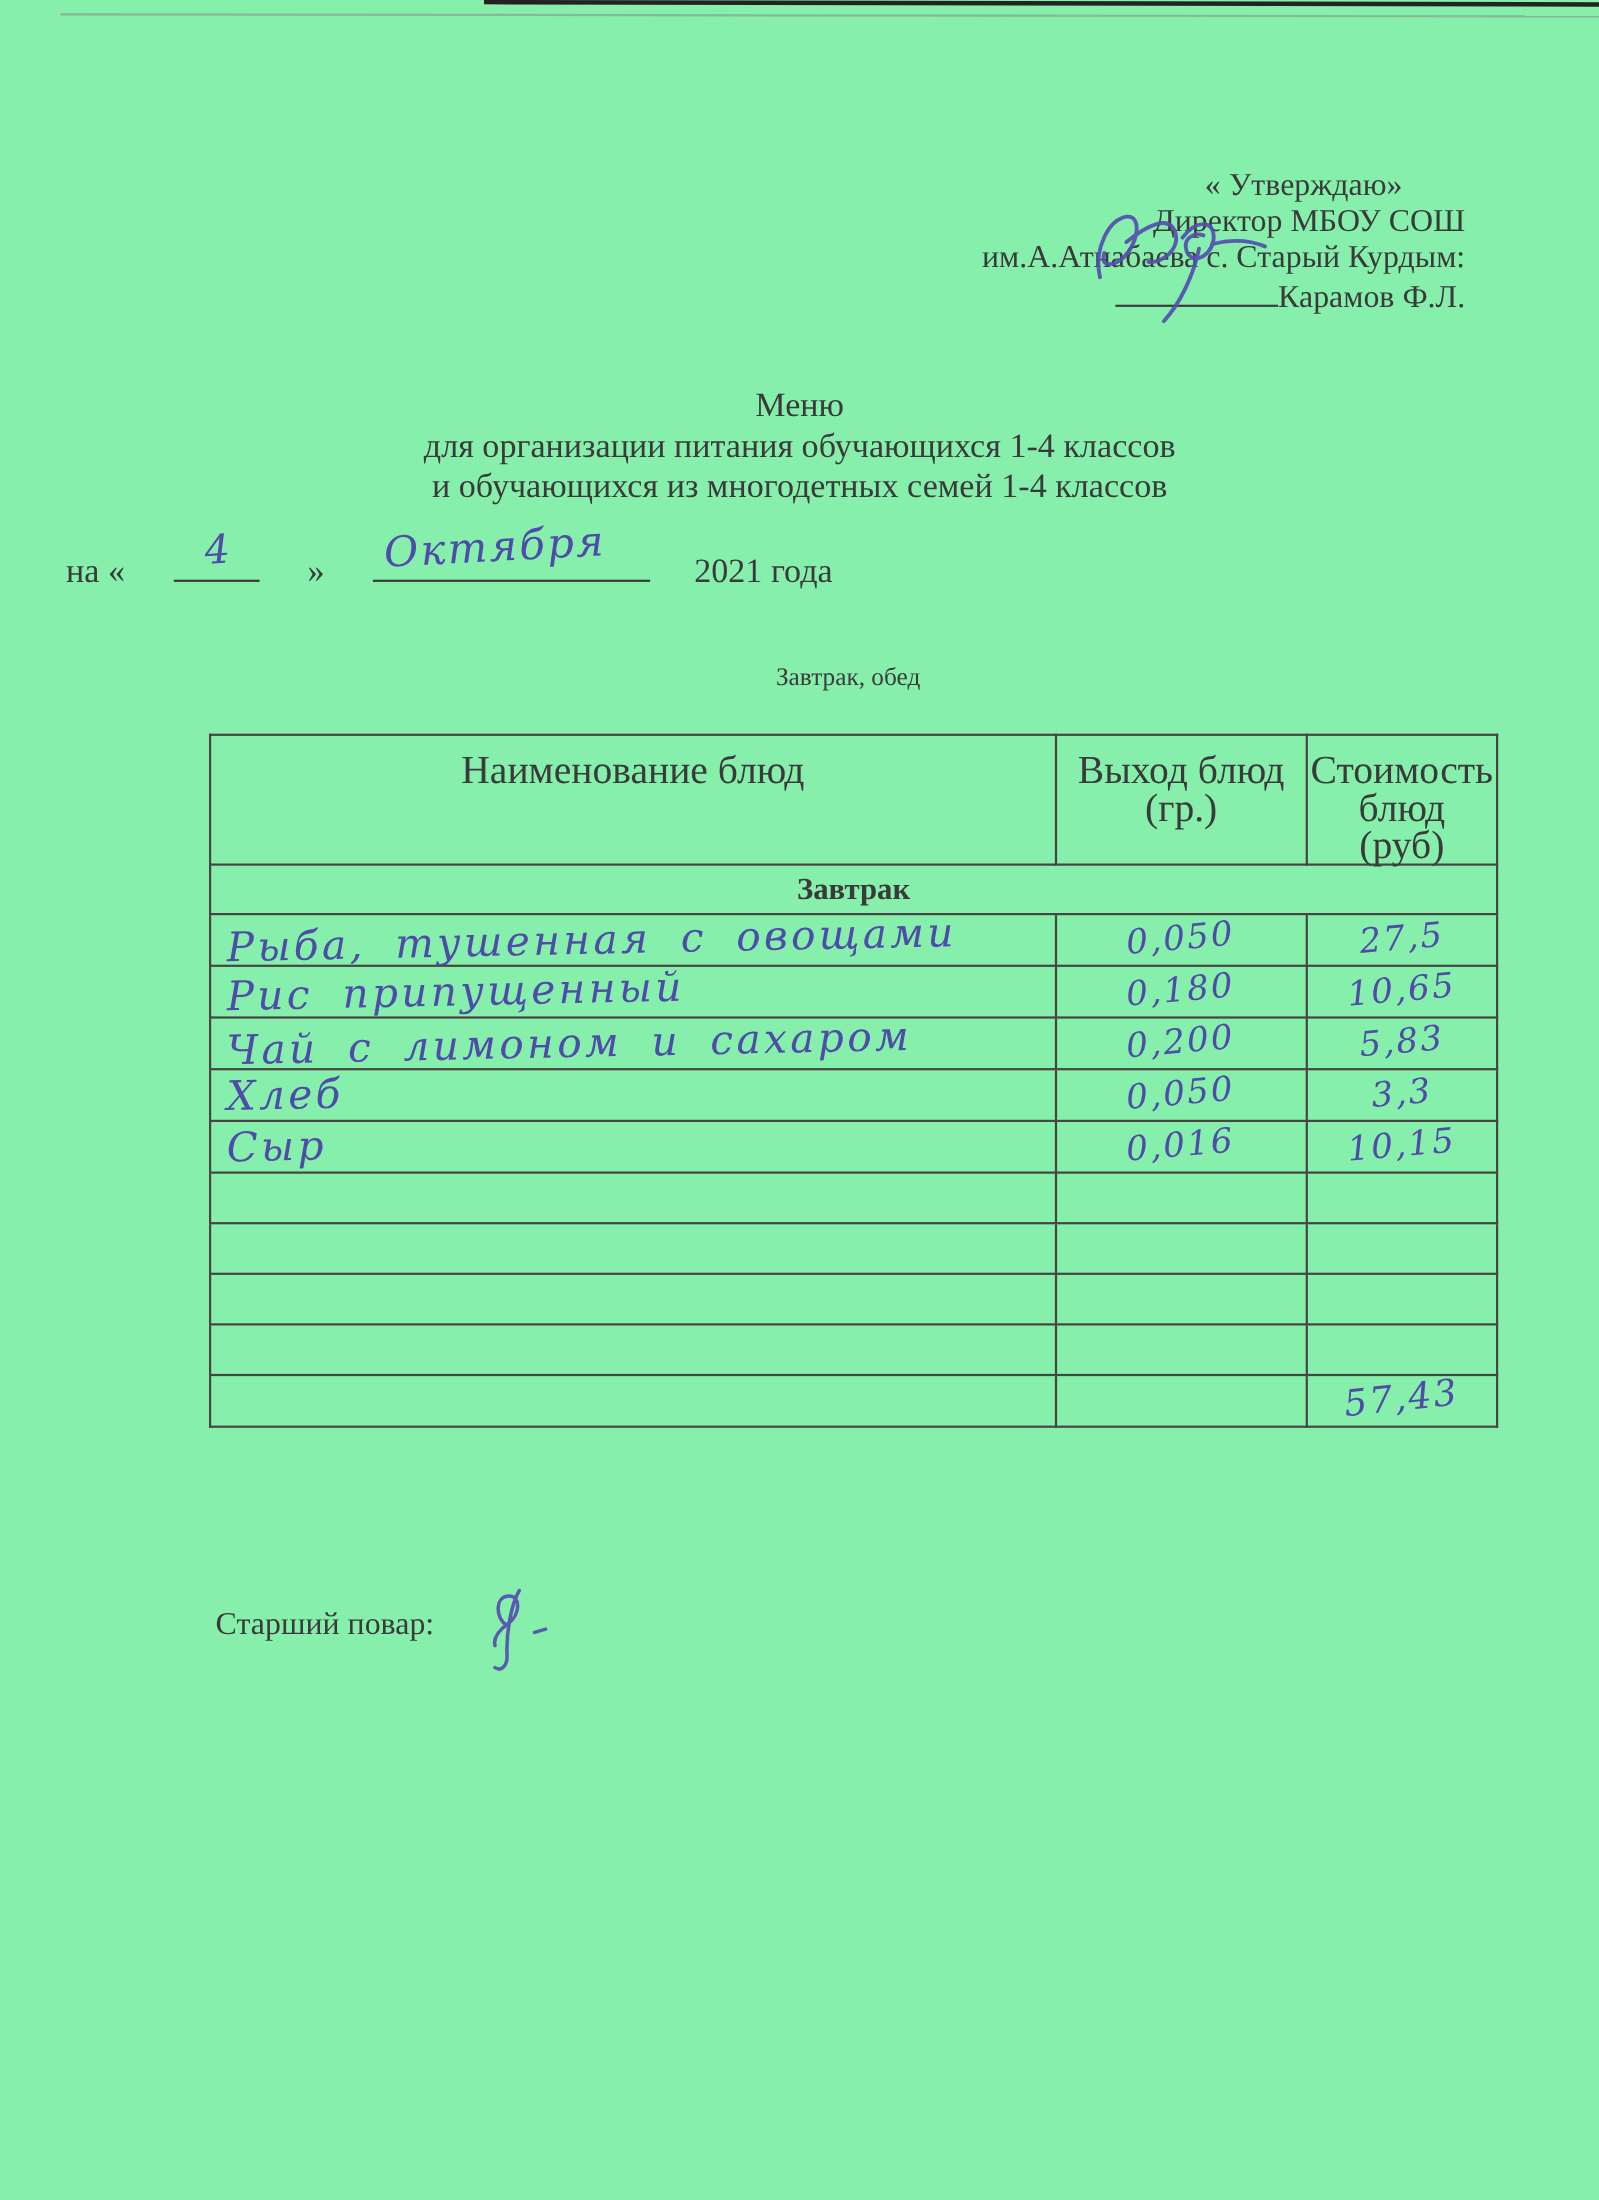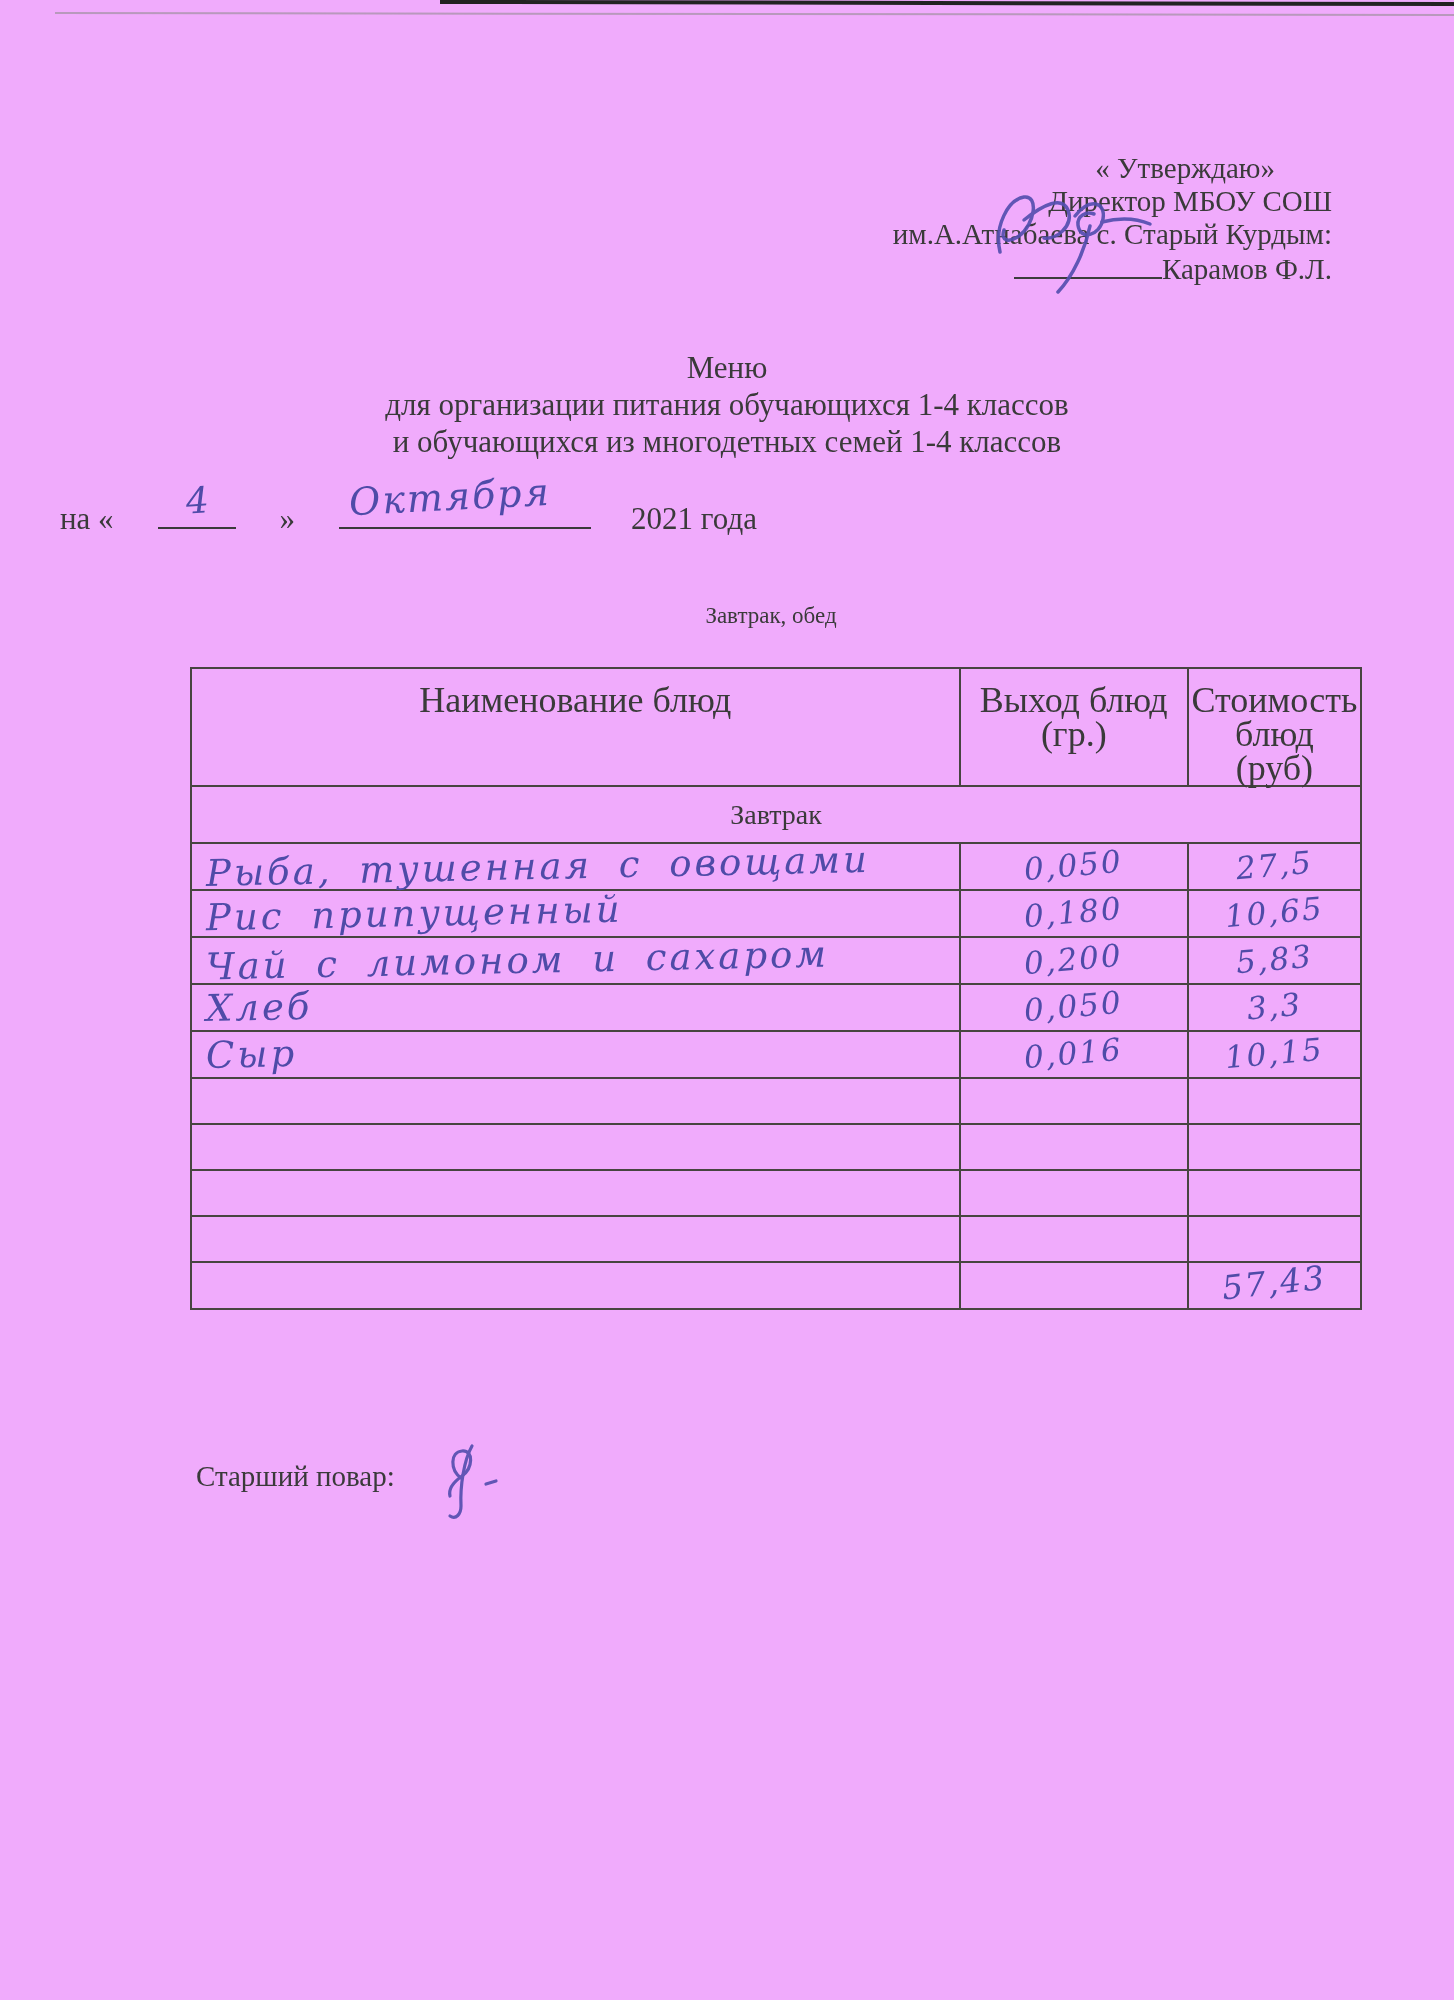--- a/index.html
+++ b/index.html
@@ -1,20 +1,20 @@
 <!DOCTYPE html>
 <html><head>
 <meta charset="utf-8">
 <style>
   html,body{margin:0;padding:0;}
   body{background:#ffffff;}
   .page{
     position:relative;
     width:1454px;height:2000px;
-    background:#f0abfc;
+    background:#86efac;
     font-family:"Liberation Serif", serif;
     color:#3a3a3a;
     overflow:hidden;
   }
   
   .scan-line-dark{position:absolute;top:1px;left:440px;width:1014px;height:4px;background:#222;transform:rotate(0.12deg);}
   .scan-line-light{position:absolute;top:13px;left:55px;width:1399px;height:2px;background:#8a8a86;opacity:.55;transform:rotate(0.08deg);}
 
   
   .approval{position:absolute;top:152px;left:660px;width:672px;text-align:right;font-size:29px;line-height:33px;}
@@ -40,21 +40,21 @@
   .subtitle{position:absolute;top:603px;left:0;width:1454px;text-align:center;font-size:23px;padding-left:88px;box-sizing:border-box;}
 
   
   .menu-table{position:absolute;top:667px;left:190px;width:1172px;border-collapse:collapse;table-layout:fixed;}
   .menu-table col.c1{width:65.7%;}
   .menu-table col.c2{width:19.5%;}
   .menu-table col.c3{width:14.8%;}
   .menu-table th,.menu-table td{border:2px solid #474540;padding:0;}
   .menu-table th{font-weight:normal;font-size:36px;line-height:34px;vertical-align:top;padding-top:14px;text-align:center;white-space:pre-line;}
   .menu-table tr.hdr{height:111px;}
-  .menu-table tr.section{height:57px;}
+  .menu-table tr.section{height:45px;font-weight:bold;}
   .menu-table tr.data{height:47px;}
   .menu-table tr.empty{height:46px;}
   .menu-table tr.total{height:47px;}
   .section td{text-align:center;font-size:28px;}
   .name-cell{padding-left:14px !important;vertical-align:middle;}
   .num-cell{text-align:center;vertical-align:middle;}
   .hw-name{display:inline-block;font-size:37px;letter-spacing:3px;word-spacing:12px;transform:rotate(-1.2deg);white-space:nowrap;}
   .hw-num{display:inline-block;font-size:31px;letter-spacing:2px;transform:rotate(-5deg) translateY(-2px);}
   .hw-total{font-size:33px;transform:rotate(-6deg) translateY(-3px);}
 

